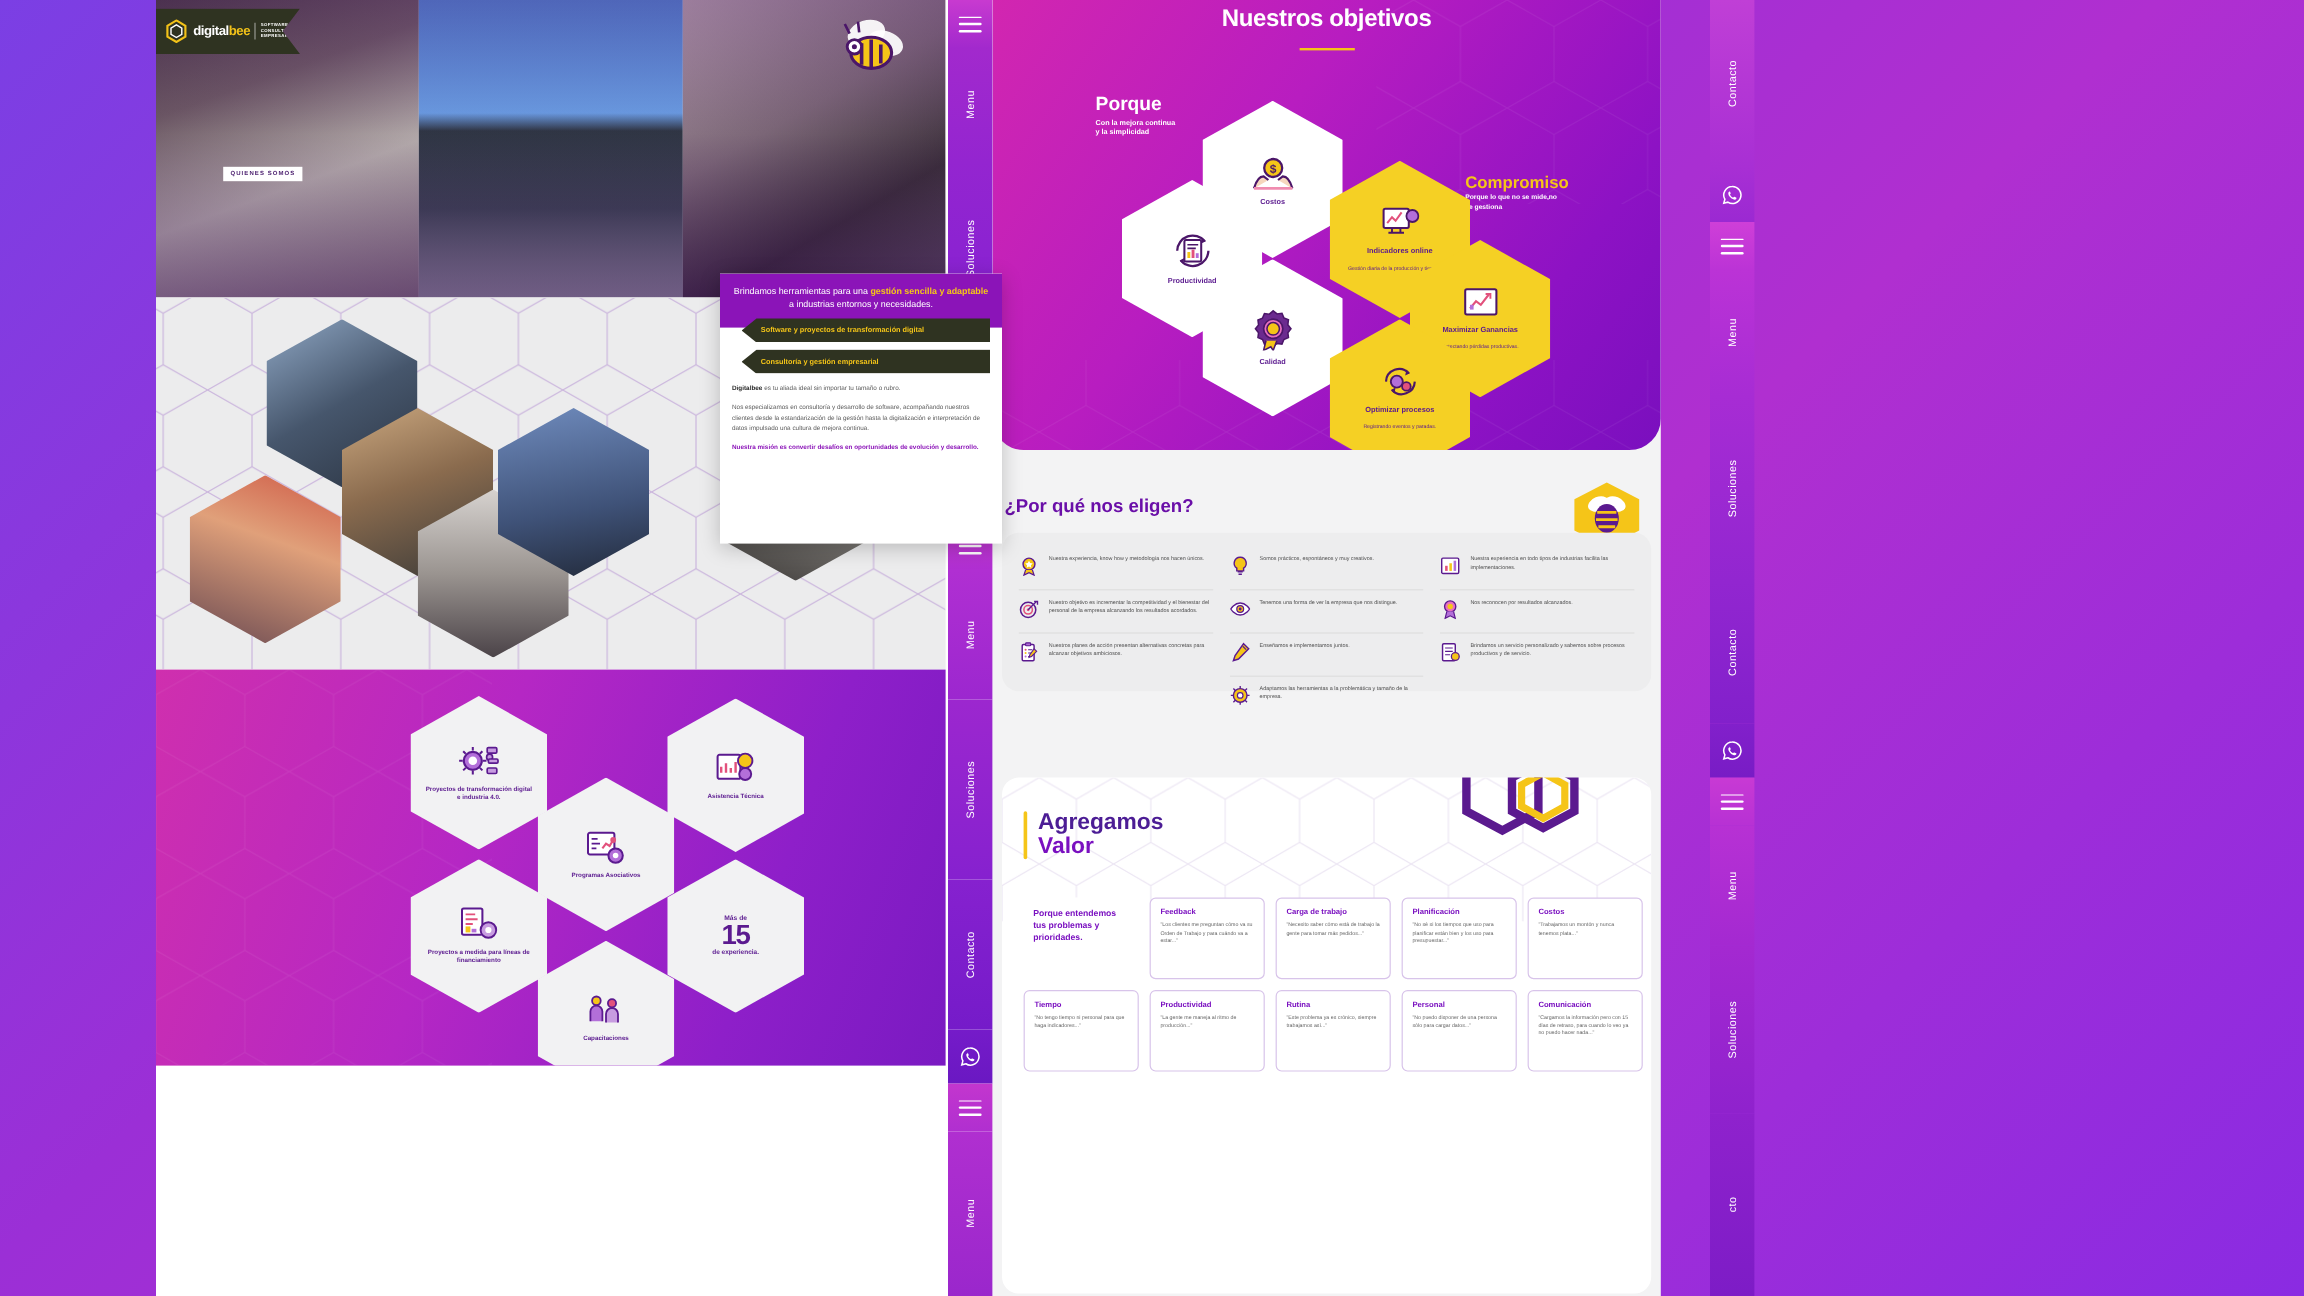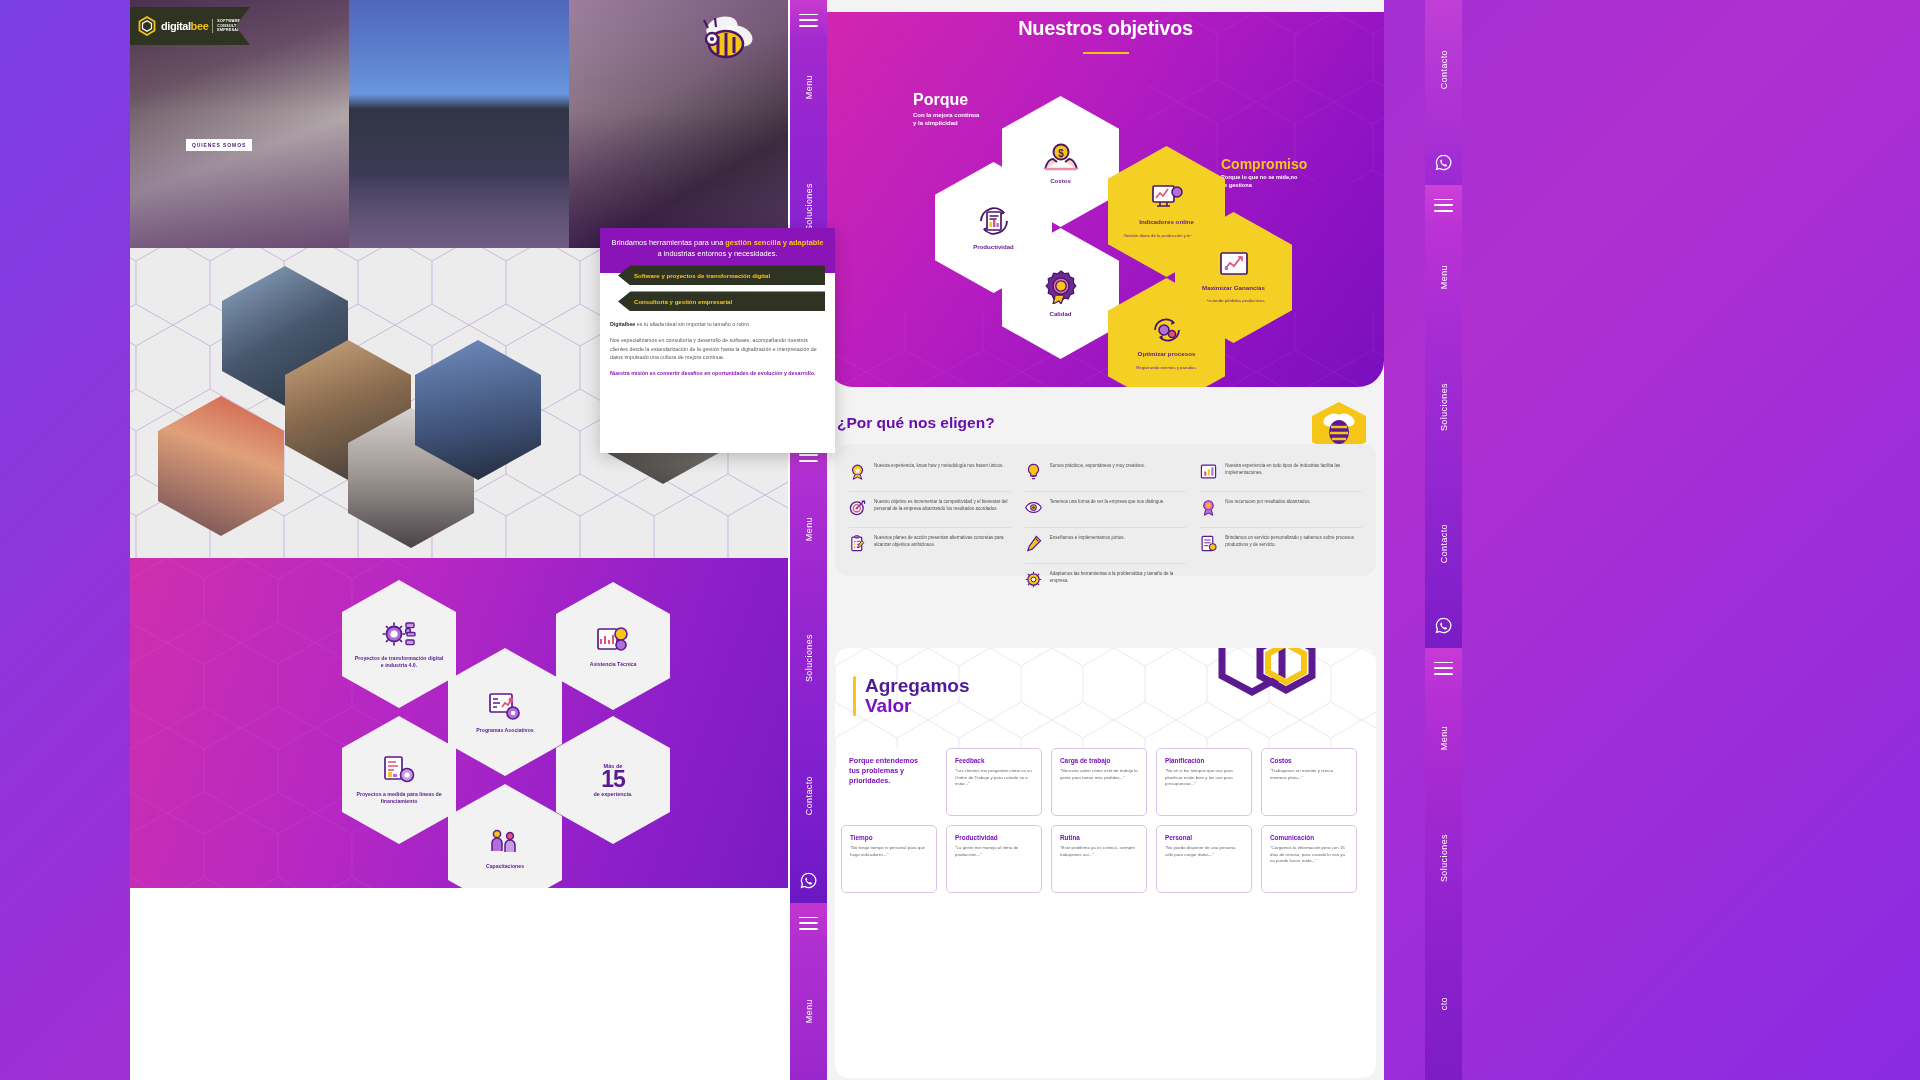--- a/index.html
+++ b/index.html
@@ -80,21 +80,21 @@
          display:flex; flex-direction:column; align-items:center; justify-content:center; gap:6px; padding:0 12px; text-align:center;}
   .shex .lbl{ font-size:5.2px; font-weight:700; color:#5b1a8f; line-height:1.28; }
   .shex.big .yrs{ color:#5b1a8f; text-align:center; }
   .shex.big .yrs .n{ font-size:23px; font-weight:700; line-height:.95; letter-spacing:-1px;}
   .shex.big .yrs .t1{ font-size:5.6px; font-weight:700; }
   .shex.big .yrs .t2{ font-size:5.4px; font-weight:700; }
 
   
   .col-right{ position:absolute; left:827px; top:0; width:557px; bottom:0; background:#f3f3f4; overflow:hidden; }
 
-  .obj{ position:absolute; left:0; top:12px; width:557px; height:375px;
+  .obj{ position:absolute; left:0; top:0; width:557px; height:375px;
         background:linear-gradient(125deg,#d226b0 0%,#b81dc0 38%,#8d12c4 78%,#7a0fbe 100%);
         border-bottom-left-radius:26px; border-bottom-right-radius:26px; overflow:hidden;padding-left:21px;}
   .obj-deco{ position:absolute; inset:0; opacity:.35; }
   .obj h2{ position:absolute; left:0; right:0; top:5px; text-align:center; color:#fff; font-size:20px; font-weight:700; letter-spacing:-.3px;}
   .obj .rule{ position:absolute; left:50%; transform:translateX(-50%); top:40px; width:46px; height:2px; background:#f5c518;}
 
   .medir{ position:absolute; left:86px; top:80px; }
   .medir h3{ color:#fff; font-size:16px; font-weight:700; line-height:1; }
   .medir p{ color:#fff; font-size:6px; font-weight:700; line-height:1.35; margin-top:3px;}
   .compromiso{ position:absolute; left:394px; top:145px; }
@@ -124,21 +124,21 @@
 
   
   .val{ position:absolute; left:8px; top:648px; width:541px; height:430px; background:#fff; border-radius:14px; overflow:hidden; }
   .val-hexbg{ position:absolute; left:0; top:0; width:541px; height:120px; opacity:.55;}
   .val-logo{ position:absolute; right:52px; top:-28px; width:110px; height:86px; }
   .val-head{ position:absolute; left:18px; top:28px; display:flex; gap:9px;}
   .val-head .bar{ width:3px; background:#f5c518; border-radius:2px; }
   .val-head h2 .l1{ display:block; color:#4c1d95; font-size:19px; font-weight:700; line-height:1.05;}
   .val-head h2 .l2{ display:block; color:#7a10c0; font-size:19px; font-weight:700; line-height:1.05;}
 
-  .val-grid{ position:absolute; left:6px; top:100px; width:516px; display:grid; grid-template-columns:repeat(5,1fr); gap:9px; }
+  .val-grid{ position:absolute; left:18px; top:100px; width:516px; display:grid; grid-template-columns:repeat(5,1fr); gap:9px; }
   .vcard{ border:1px solid #d8c4ea; border-radius:5px; padding:8px 8px 10px; min-height:68px; background:#fff; }
   .vcard h4{ color:#7a10c0; font-size:6.4px; font-weight:700; margin-bottom:4px;}
   .vcard p{ color:#676767; font-size:4.4px; line-height:1.48;}
   .vcard.lead{ border:none; }
   .vcard.lead h4{ color:#7a10c0; font-size:7.2px; line-height:1.4;}
 
   
   .rail{ position:absolute; width:37px; display:flex; flex-direction:column; align-items:stretch; }
   .rail .seg{ display:flex; align-items:center; justify-content:center; color:#fff; }
   .seg-label{ writing-mode:vertical-rl; transform:rotate(180deg); font-size:9px; letter-spacing:.4px; }

